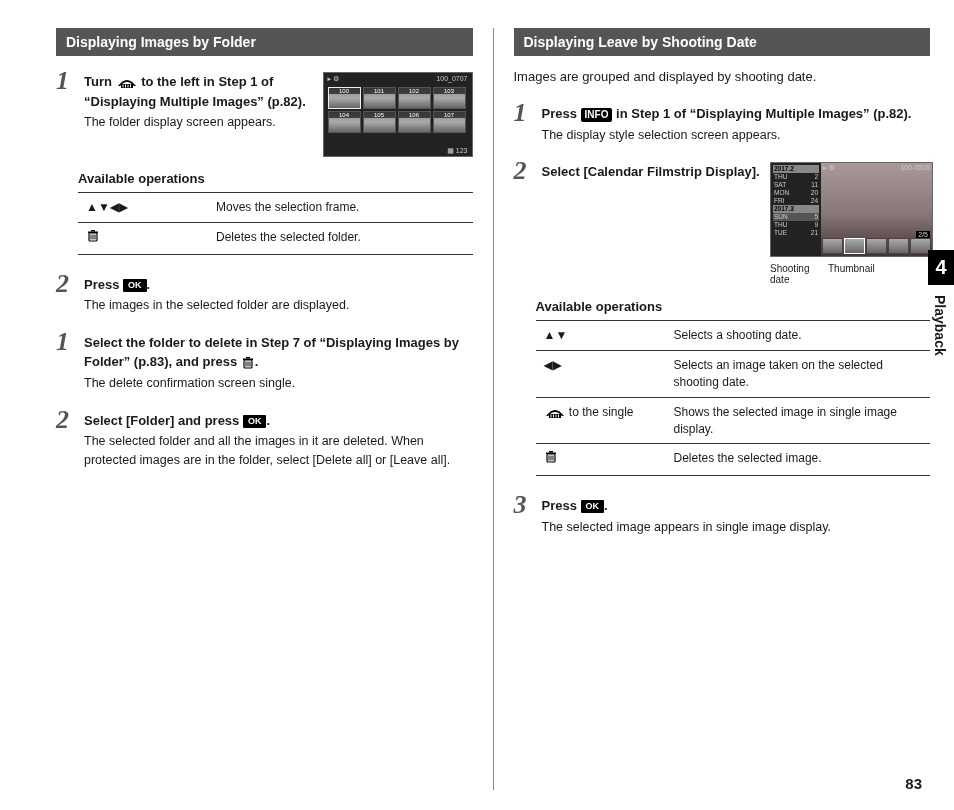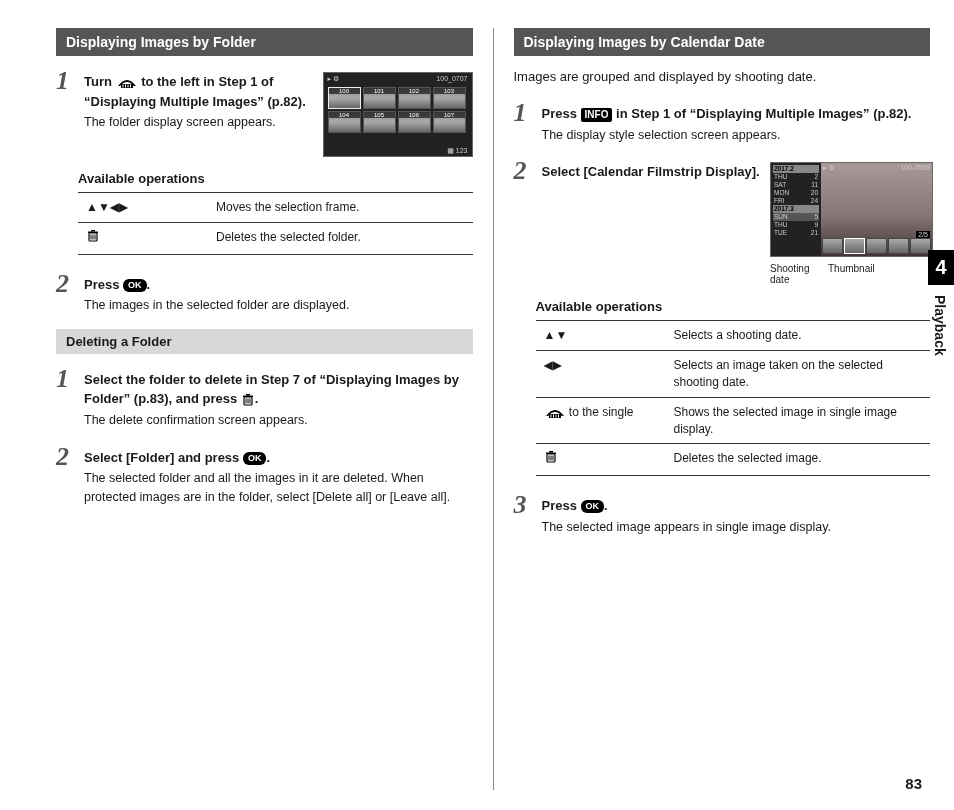--- a/index.html
+++ b/index.html
@@ -33,21 +33,21 @@
   .lcd2 .dates .row { display: flex; justify-content: space-between; padding: 0 1px; font-size:6.5px;}
   .lcd2 .main { flex: 1; background: linear-gradient(180deg,#a99 0%,#877 55%,#433 100%); position: relative; }
   .lcd2 .main .top { position:absolute; top:1px; left:2px; right:2px; display:flex; justify-content:space-between; font-size:7px;}
   .lcd2 .main .strip { position:absolute; bottom:1px; left:0; right:0; display:flex; gap:1px; padding:1px;}
   .lcd2 .main .strip .t { flex:1; height:16px; background:linear-gradient(180deg,#aaa,#666); border:1px solid #444;}
   .lcd2 .main .ct { position:absolute; bottom:18px; right:2px; background:#000; padding:0 2px; font-size:7px;}
   .lcd2-labels { display:flex; font-size:10px; margin-top:6px; gap:6px;}
   .lcd2-labels .a { width:52px;}
   .icon-inline { display: inline-block; vertical-align: middle; }
   .intro { font-size: 13px; margin-bottom: 14px; line-height:1.4;}
-  .ok-btn { display:inline-block; background:#000; color:#fff; font-size:9px; font-weight:bold; padding:1px 5px; border-radius:6px; vertical-align:middle; line-height:1.2;}
+  .ok-btn { display:inline-block; background:#000; color:#fff; font-size:9px; font-weight:bold; padding:1px 5px; border-radius:1px; vertical-align:middle; line-height:1.2;}
   .info-btn { display:inline-block; background:#000; color:#fff; font-size:10px; font-weight:bold; padding:1px 4px; border-radius:2px; vertical-align:middle; line-height:1.2;}
   .side-tab { position: absolute; right: 0; top: 250px; width: 26px; }
   .side-tab .num { background: #000; color: #fff; font-size: 20px; font-weight: bold; text-align: center; padding: 6px 0; }
   .side-tab .txt { writing-mode: vertical-rl; font-weight: bold; font-size: 14px; padding: 10px 4px; text-align:center;}
   .page-num { position: absolute; bottom: 18px; right: 32px; font-weight: bold; font-size: 15px; }
   .clearfix::after { content:""; display:block; clear:both;}
 </style>
 </head>
 <body>
 
@@ -130,54 +130,53 @@
     <div class="step" style="margin-top:16px">
       <div class="step-num">2</div>
       <div class="step-body">
         <div class="step-title">
           <span>Press </span><span class="ok-btn">OK</span><span>.</span>
         </div>
         <div class="step-desc">The images in the selected folder are displayed.</div>
       </div>
     </div>
 
-    <div class="sub-header">Deleting a Folder</div>
 
     <div class="step">
       <div class="step-num">1</div>
       <div class="step-body">
         <div class="step-title">
           <span>Select the folder to delete in Step 7 of “Displaying Images by Folder” (p.83), and press </span><svg class="icon-inline" width="14" height="14">
               <rect x="3" y="4" width="8" height="8" rx="1" fill="none" stroke="#000" stroke-width="1.2"></rect>
               <rect x="2" y="2.5" width="10" height="1.5" fill="#000"></rect>
               <rect x="5" y="1" width="4" height="1.5" fill="#000"></rect>
               <line x1="5" y1="5.5" x2="5" y2="10.5" stroke="#000"></line>
               <line x1="7" y1="5.5" x2="7" y2="10.5" stroke="#000"></line>
               <line x1="9" y1="5.5" x2="9" y2="10.5" stroke="#000"></line>
             </svg><span>.</span>
         </div>
-        <div class="step-desc">The delete confirmation screen appears.</div>
+        <div class="step-desc">The delete confirmation screen single.</div>
       </div>
     </div>
 
     <div class="step">
       <div class="step-num">2</div>
       <div class="step-body">
         <div class="step-title">
           <span>Select [Folder] and press </span><span class="ok-btn">OK</span><span>.</span>
         </div>
         <div class="step-desc">The selected folder and all the images in it are deleted. When protected images are in the folder, select [Delete all] or [Leave all].</div>
       </div>
     </div>
   </div>
 
   <div class="divider"></div>
 
   <div class="col">
-    <div class="section-header">Displaying Images by Calendar Date</div>
+    <div class="section-header">Displaying Leave by Shooting Date</div>
     <div class="intro">Images are grouped and displayed by shooting date.</div>
 
     <div class="step">
       <div class="step-num">1</div>
       <div class="step-body">
         <div class="step-title">
           <span>Press </span><span class="info-btn">INFO</span><span> in Step 1 of “Displaying Multiple Images” (p.82).</span>
         </div>
         <div class="step-desc">The display style selection screen appears.</div>
       </div>

